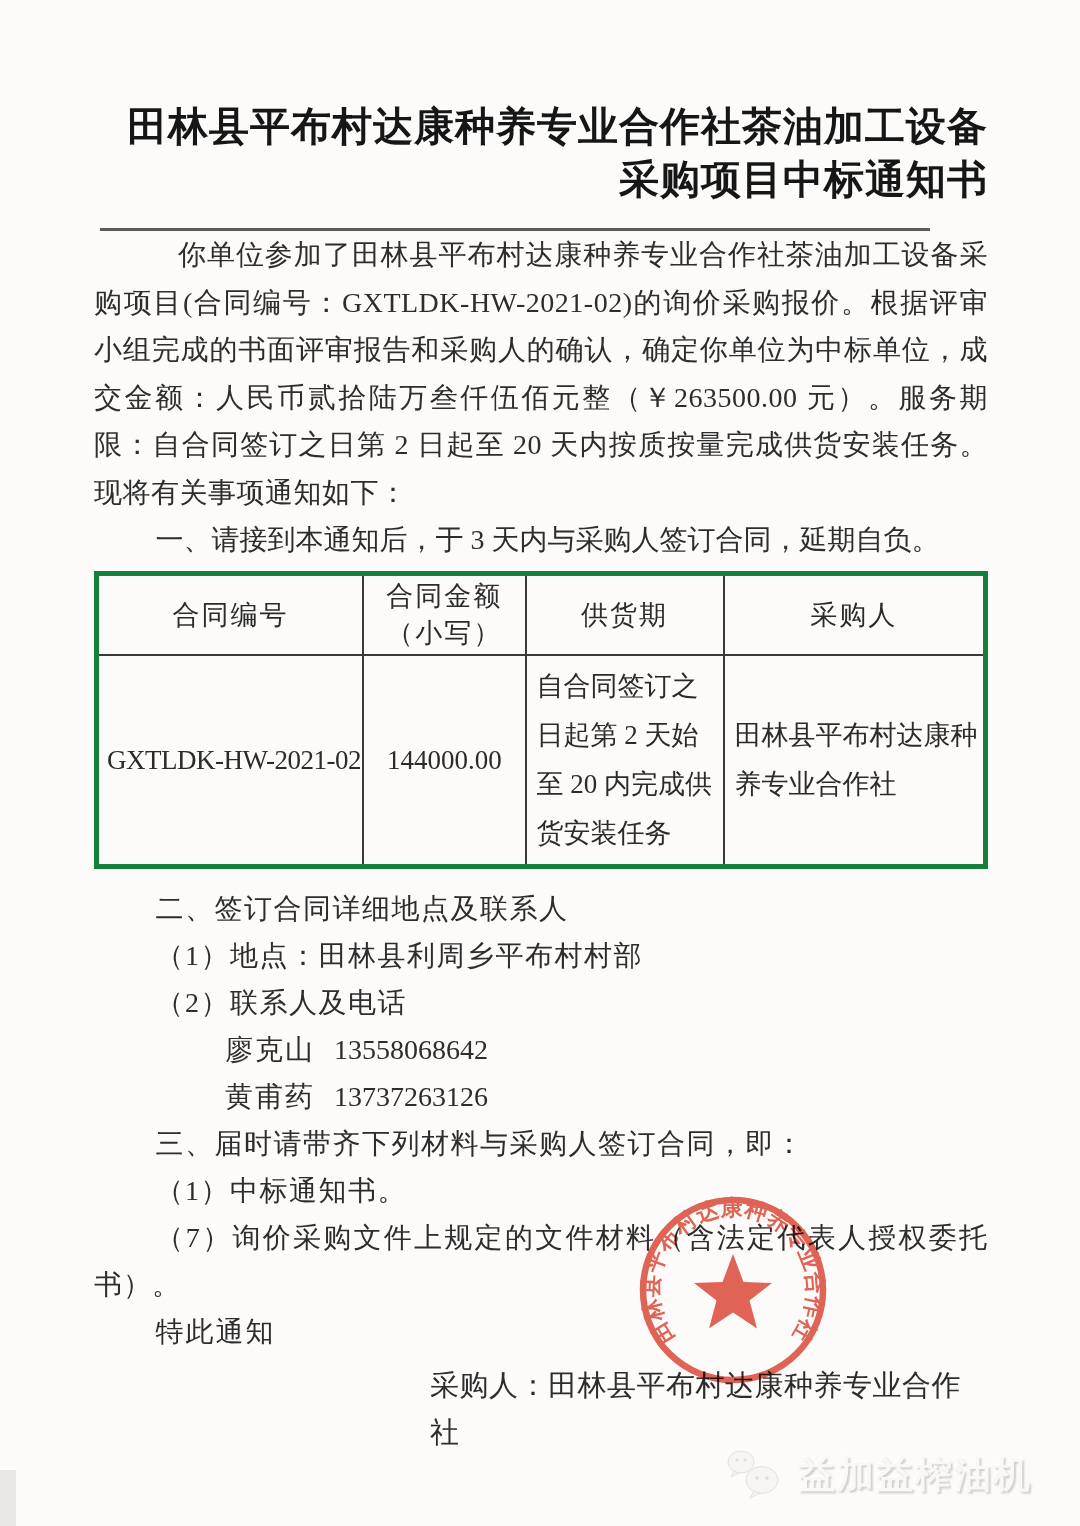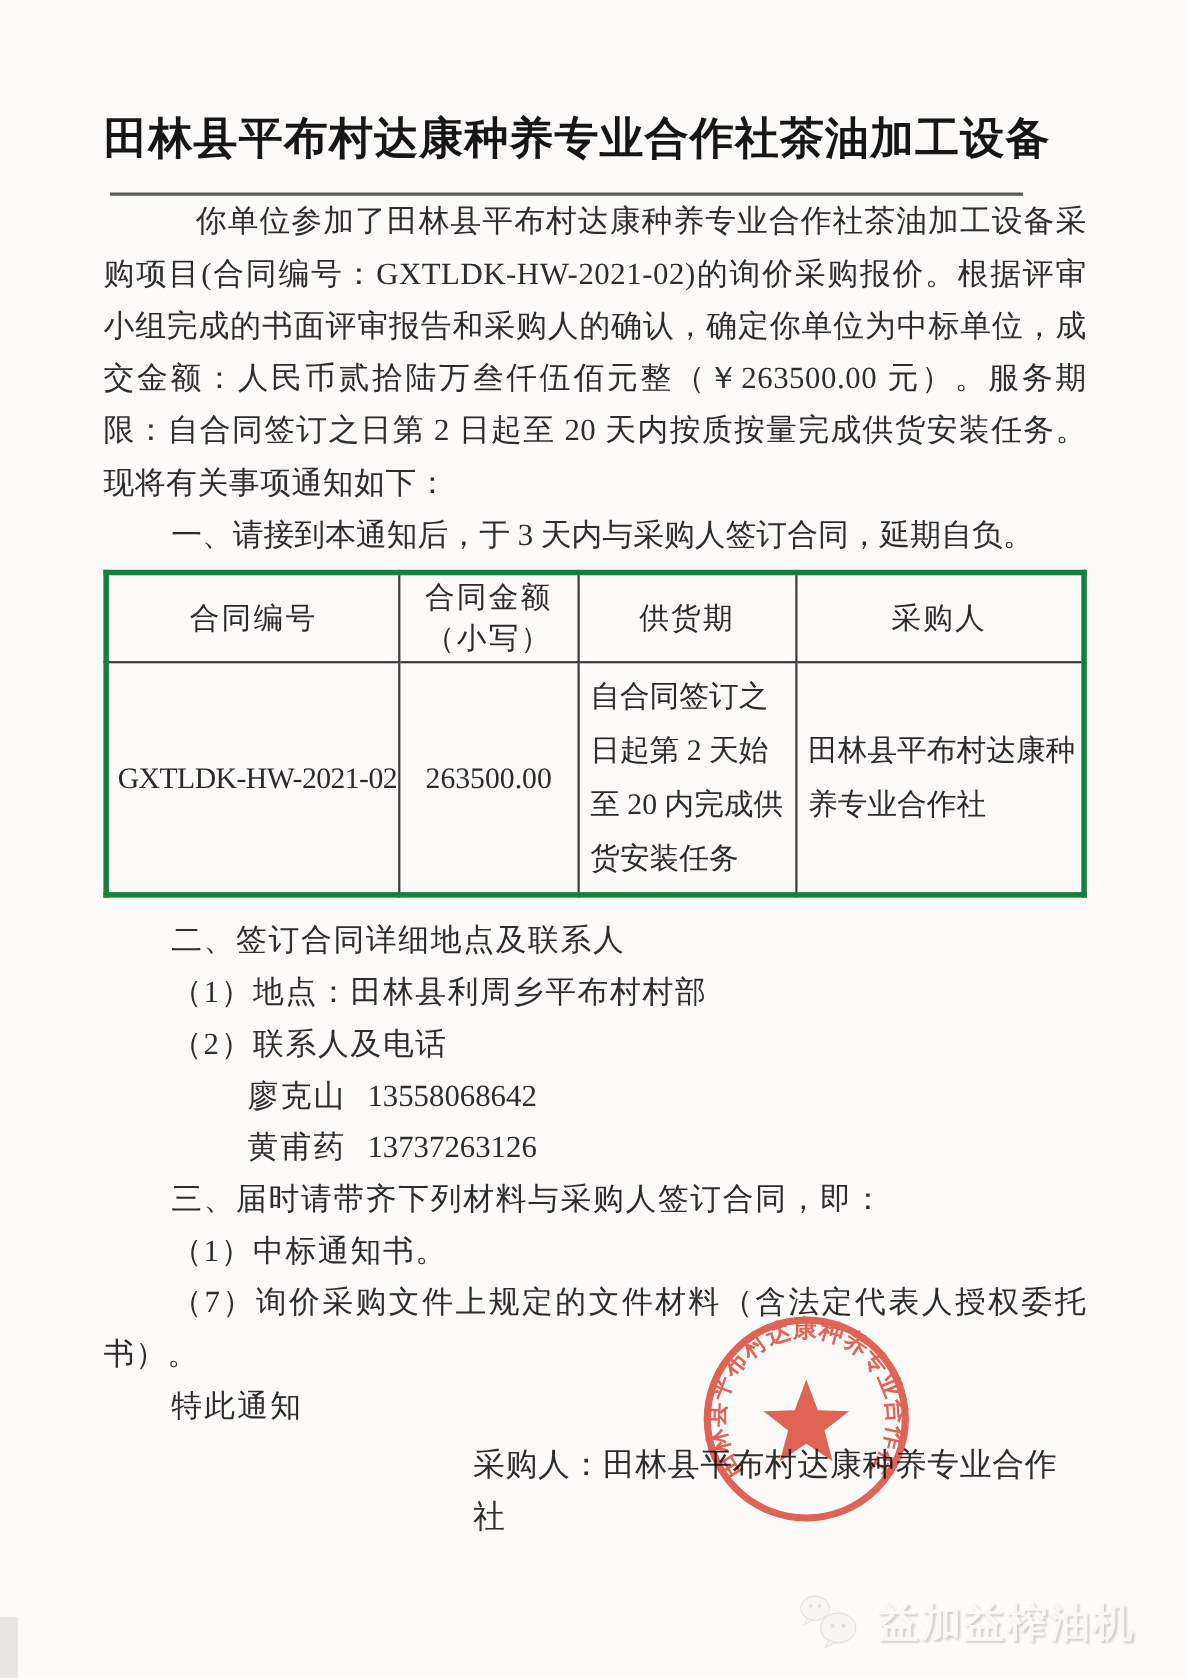--- a/index.html
+++ b/index.html
@@ -9,21 +9,21 @@
     background:#fcfbf9;
     font-family:"Liberation Serif","DejaVu Serif",serif;
     color:#2d2d2d;
     overflow:hidden;
   }
   .content{position:absolute;left:94px;top:0;width:894px;}
   .title{
     margin:100px 0 0 0;
     font-family:"Liberation Sans","DejaVu Sans",sans-serif;
     font-weight:bold;font-size:40px;line-height:53px;
-    text-align:left;color:#161616;letter-spacing:1px;
+    text-align:right;color:#161616;letter-spacing:1px;
   }
   .title .t-line{display:block;}
   .rule{height:0;border-top:3px solid #5c5c5c;margin:22px 58px 0 6px;}
   .salutation{margin-top:42px;font-size:29px;line-height:47px;}
   .intro{
     margin:0;font-size:28px;line-height:47.5px;
     text-align:justify;text-indent:3em;letter-spacing:.5px;
   }
   .line{font-size:28px;line-height:47px;}
   .indent1{text-indent:2.2em;}
@@ -74,20 +74,21 @@
   }
 </style>
 </head>
 <body>
 
 <div class="page">
   <div class="content">
 
     <h1 class="title">
       <span class="t-line">田林县平布村达康种养专业合作社茶油加工设备</span>
+      <span class="t-line">采购项目中标通知书</span>
     </h1>
 
     <div class="rule"></div>
 
 
     <p class="intro">你单位参加了田林县平布村达康种养专业合作社茶油加工设备采购项目(合同编号：GXTLDK-HW-2021-02)的询价采购报价。根据评审小组完成的书面评审报告和采购人的确认，确定你单位为中标单位，成交金额：人民币贰拾陆万叁仟伍佰元整（￥263500.00 元）。服务期限：自合同签订之日第 2 日起至 20 天内按质按量完成供货安装任务。现将有关事项通知如下：</p>
 
     <div class="line indent1">一、请接到本通知后，于 3 天内与采购人签订合同，延期自负。</div>
 
     <table class="contract-table">
@@ -102,21 +103,21 @@
           <th>合同编号</th>
           <th>合同金额
 （小写）</th>
           <th>供货期</th>
           <th>采购人</th>
         </tr>
       </thead>
       <tbody>
         <tr>
           <td class="cell-c1">GXTLDK-HW-2021-02</td>
-          <td class="cell-c2">263500.00</td>
+          <td class="cell-c2">144000.00</td>
           <td class="cell-c3">自合同签订之日起第 2 天始至 20 内完成供货安装任务</td>
           <td class="cell-c4">田林县平布村达康种养专业合作社</td>
         </tr>
       </tbody>
     </table>
 
     <div class="sec">
       <div class="line indent1 sp">二、签订合同详细地点及联系人</div>
       <div class="line indent1 sp">（1）地点：田林县利周乡平布村村部</div>
       <div class="line indent1 sp">（2）联系人及电话</div>

